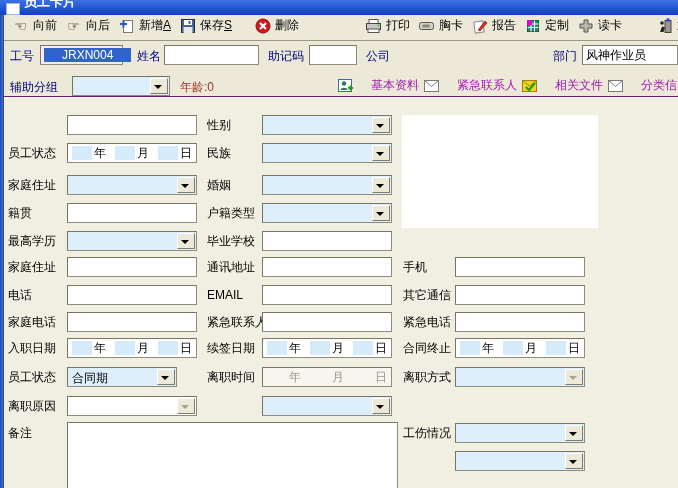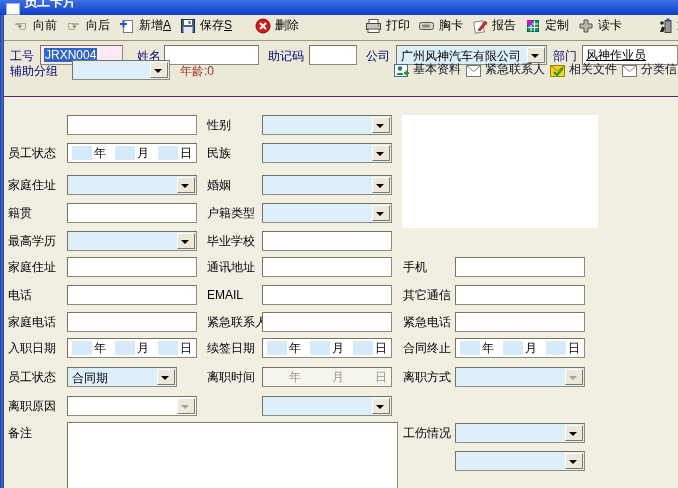--- a/index.html
+++ b/index.html
@@ -17,28 +17,28 @@
     display:flex;align-items:center;box-sizing:border-box;padding-left:4px}
   .tbtn{display:flex;align-items:center;gap:4px;padding:2px 4px;white-space:nowrap}
   .ticon{width:17px;height:16px;display:flex;align-items:center;justify-content:center;flex:0 0 auto}
   .glyph{font-family:"DejaVu Sans",sans-serif;font-size:14px;line-height:16px}
   .mn{text-decoration:underline}
   .sp18{margin-left:14px}.sp60{margin-left:58px}
   .tbtn-return{margin-left:auto;margin-right:-15px}
   
   .hr{position:absolute;left:0;width:678px}
   .hr1{top:42px;height:26px}
-  .hr2{top:56px;height:27px}
+  .hr2{top:72px;height:27px}
   .nlbl{position:absolute;top:6px;color:#00007b;white-space:nowrap}
   .stat{position:absolute;top:7px;color:#9c3428;white-space:nowrap}
   .fld{position:absolute;top:3px;height:20px;box-sizing:border-box;background:#fff;
     border:1px solid #8e8c7a;border-top-color:#77755f;border-left-color:#77755f;
     font:12px "Liberation Sans","DejaVu Sans",sans-serif;padding:1px 3px}
   .empno{background:#fbe9f3;padding-top:2px}
-  .sel{background:#3164c8;color:#fff;padding:0 1px}
+  .sel{background:#3164c8;color:#fff;padding:0 18px}
   
   .dd{position:absolute;height:20px;box-sizing:border-box;background:#ddeffb;
     border:1px solid #8e8c7a;border-top-color:#77755f;border-left-color:#77755f}
   .dd.white{background:#fff}
   .ddv{position:absolute;left:4px;top:2px;right:18px;overflow:hidden;white-space:nowrap}
   .ddb{position:absolute;top:1px;right:1px;bottom:1px;width:16px;background:#ece9d8;
     border:1px solid;border-color:#fff #7e7c6c #7e7c6c #fff}
   .tri{position:absolute;left:3px;top:6px;width:0;height:0;border:4px solid transparent;border-top:4px solid #000;border-bottom:none}
   .dd.dis .tri{border-top-color:#a5a394}
   
@@ -57,21 +57,21 @@
   .plbl{position:absolute;color:#000;white-space:nowrap;line-height:14px}
   .pinp{position:absolute;height:20px;box-sizing:border-box;background:#fff;
     border:1px solid #8e8c7a;border-top-color:#77755f;border-left-color:#77755f;
     font:12px "Liberation Sans","DejaVu Sans",sans-serif;padding:1px 3px}
   .photo{position:absolute;left:402px;top:18px;width:196px;height:113px;background:#fff}
   .ta{position:absolute;left:67px;top:325px;width:331px;height:78px;box-sizing:border-box;background:#fff;
     border:1px solid #8e8c7a;border-top-color:#77755f;border-left-color:#77755f;resize:none;
     font:12px "Liberation Sans","DejaVu Sans",sans-serif}
   
   .tabs{position:absolute;right:1px;top:5px;display:flex;align-items:center;gap:5px}
-  .tablink{display:flex;align-items:flex-end;gap:4px;color:#0f172a;white-space:nowrap}
+  .tablink{display:flex;align-items:center;gap:18px;color:#a21caf;white-space:nowrap}
   .tico{width:15px;height:14px;display:flex;align-items:center;justify-content:center}
 </style>
 </head>
 <body>
 
 <div class="window">
 
   <div class="titlebar">
     <span class="title-ico"></span>
     <span class="title-text">员工卡片</span>
@@ -181,28 +181,22 @@
   <div class="hr hr1">
     <span class="nlbl" style="left:10px">工号</span>
     <div class="fld empno" style="left:40px;width:83px">
       <span class="sel">JRXN004</span>
     </div>
     <span class="nlbl" style="left:137px">姓名</span>
     <input class="fld" style="left: 164px; width: 95px;" value="">
     <span class="nlbl" style="left:268px">助记码</span>
     <input class="fld" style="left: 309px; width: 48px;" value="">
     <span class="nlbl" style="left:366px">公司</span>
-    <div class="dd" style="left:396px;top:3px;width:151px">
-      <span class="ddv">广州风神汽车有限公司</span>
-      <span class="ddb">
-          <span class="tri"></span>
-        </span>
-    </div>
     <span class="nlbl" style="left:553px">部门</span>
-    <input class="fld" style="left: 582px; width: 96px; text-decoration: underline;" value="风神作业员">
+    <input class="fld" style="left: 582px; width: 96px;" value="风神作业员">
   </div>
 
   <div class="hr hr2">
     <span class="nlbl" style="left:10px;top:7px">辅助分组</span>
     <div class="dd" style="left:72px;top:4px;width:98px">
       <span class="ddv"></span>
       <span class="ddb">
           <span class="tri"></span>
         </span>
     </div>

